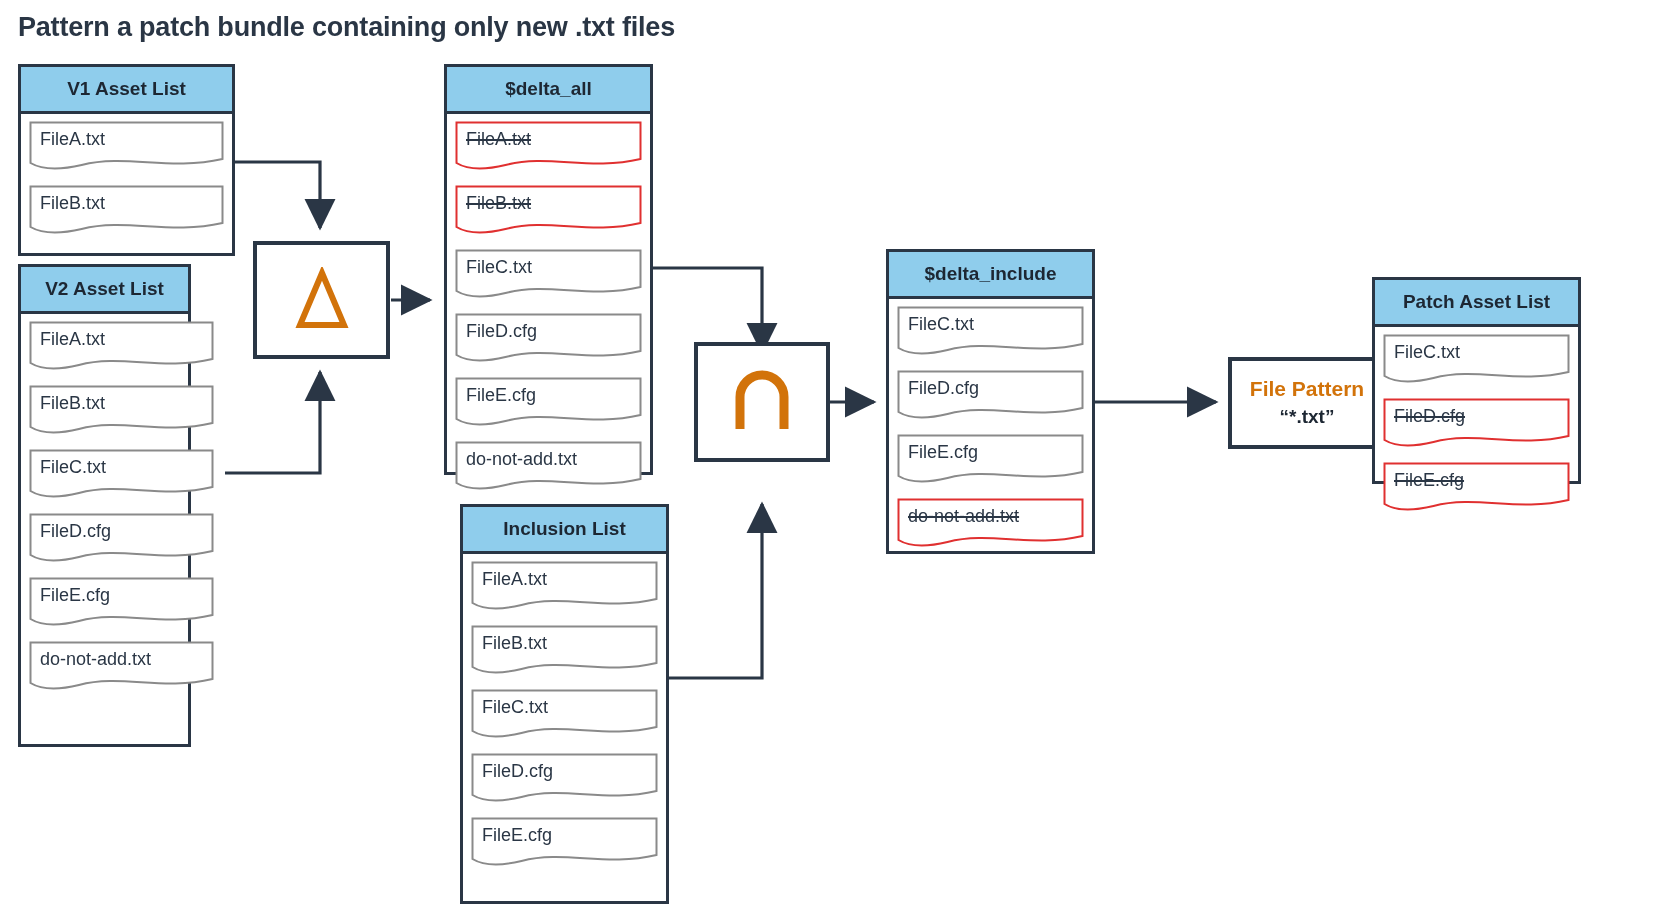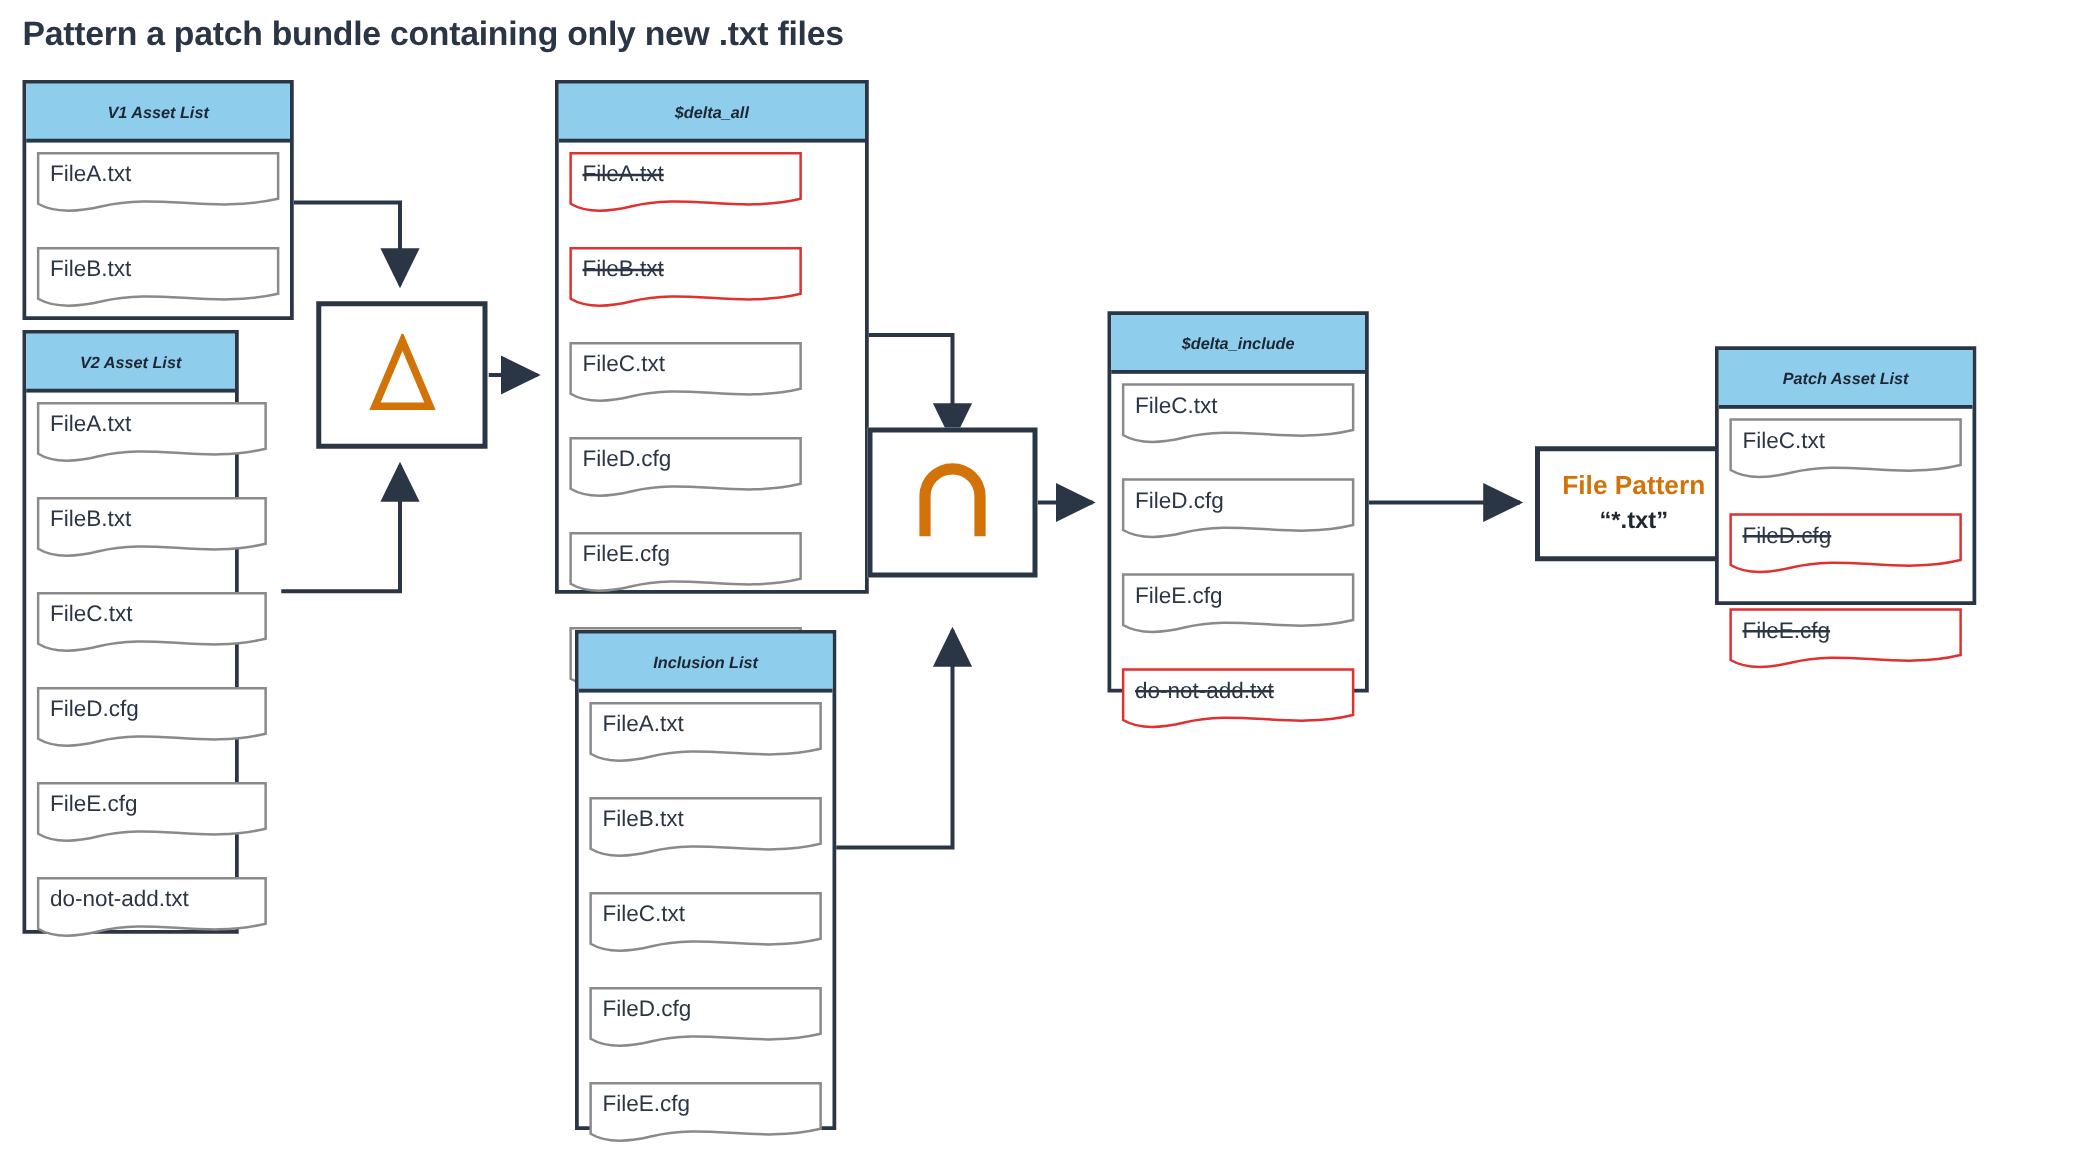--- a/index.html
+++ b/index.html
@@ -16,23 +16,23 @@
     letter-spacing:-0.2px;white-space:nowrap;
   }
 
   
   .listbox{position:absolute;box-sizing:border-box;
     border:3px solid #2a3645;background:#ffffff;}
   .listbox > .lb-head{
     box-sizing:border-box;height:47px;
     background:#8fcdec;border-bottom:3px solid #2a3645;
     display:flex;align-items:center;justify-content:center;
-    font-size:13px;font-weight:bold;color:#1d2733;font-style:italic;
+    font-size:19px;font-weight:bold;color:#1d2733;
   }
-  .lb-body{padding:7px 8px 8px 8px;display:flex;flex-direction:column;gap:24px;}
+  .lb-body{padding:7px 8px 8px 8px;display:flex;flex-direction:column;gap:12px;}
 
   
   .doc{position:relative;height:52px;box-sizing:border-box;}
   .doc svg{position:absolute;left:0;top:0;width:100%;height:100%;display:block;}
   .doc .doc-label{
     position:absolute;left:11px;top:7px;
     font-size:18px;color:#2a3645;white-space:nowrap;line-height:22px;
   }
   .doc.struck .doc-label{text-decoration:line-through;text-decoration-thickness:2px;}
 
@@ -164,21 +164,21 @@
         </div>
       </div>
   </div>
 
   <div class="opbox" style="left:253px;top:241px;width:137px;height:118px;">
     <svg class="opglyph" width="56" height="66" viewBox="0 0 56 66">
       <path d="M28,6 L50,58 L6,58 Z" fill="none" stroke="#d2730a" stroke-width="6" stroke-linejoin="miter"></path>
     </svg>
   </div>
 
-  <div class="listbox" style="left:444px;top:64px;width:251px;height:411px;text-align:right;">
+  <div class="listbox" style="left:444px;top:64px;width:209px;height:411px;text-align:right;">
     <div class="lb-head">$delta_all</div>
     <div class="lb-body">
         <div class="doc struck" style="width: 187px;">
           <svg viewBox="0 0 187 52" preserveAspectRatio="none">
             <path d="M1.5,1.5 L185.5,1.5 L185.5,38 C134.64,50 93.5,33 50.49,44 C29.92,49 13.090000000000002,49 1.5,42 Z" fill="#ffffff" stroke="#e03030" stroke-width="2"></path>
           </svg>
           <span class="doc-label">FileA.txt</span>
         </div>
         <div class="doc struck" style="width: 187px;">
           <svg viewBox="0 0 187 52" preserveAspectRatio="none">

